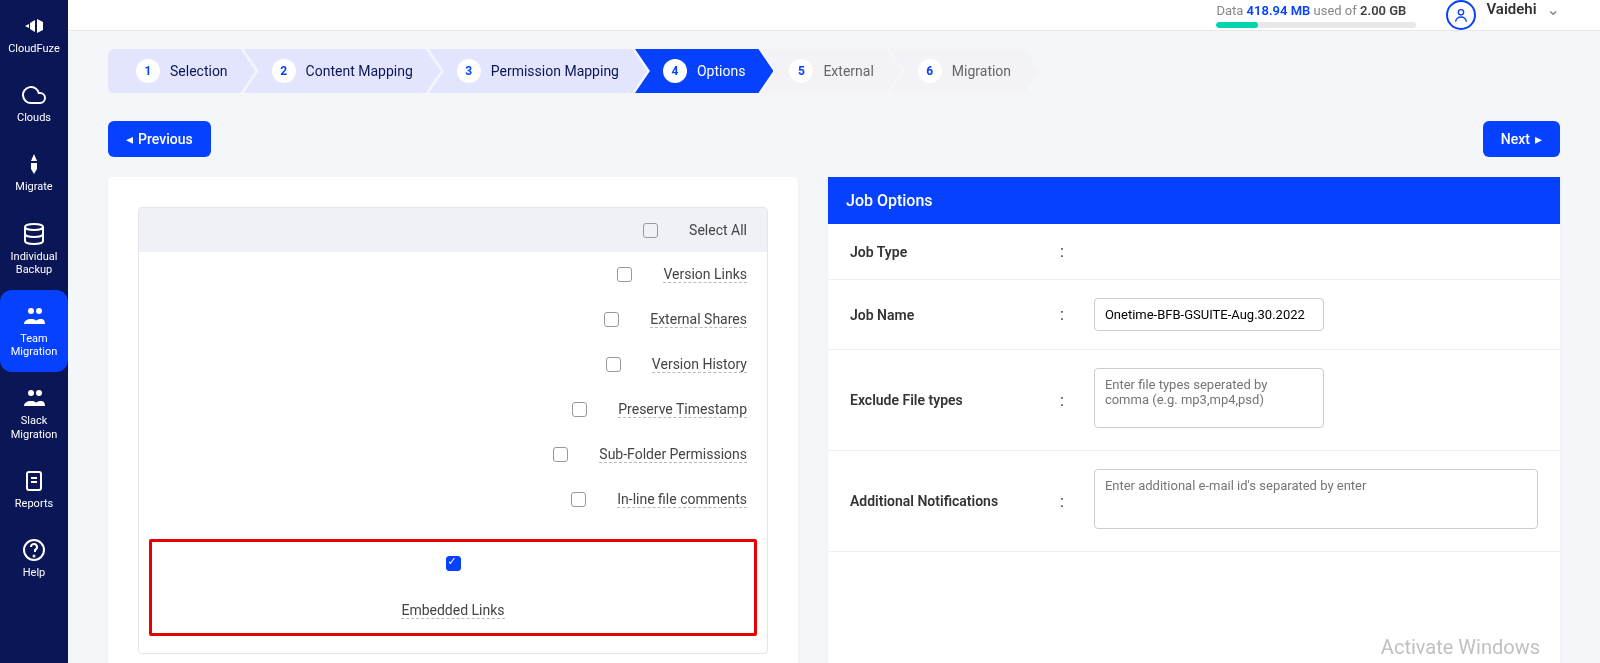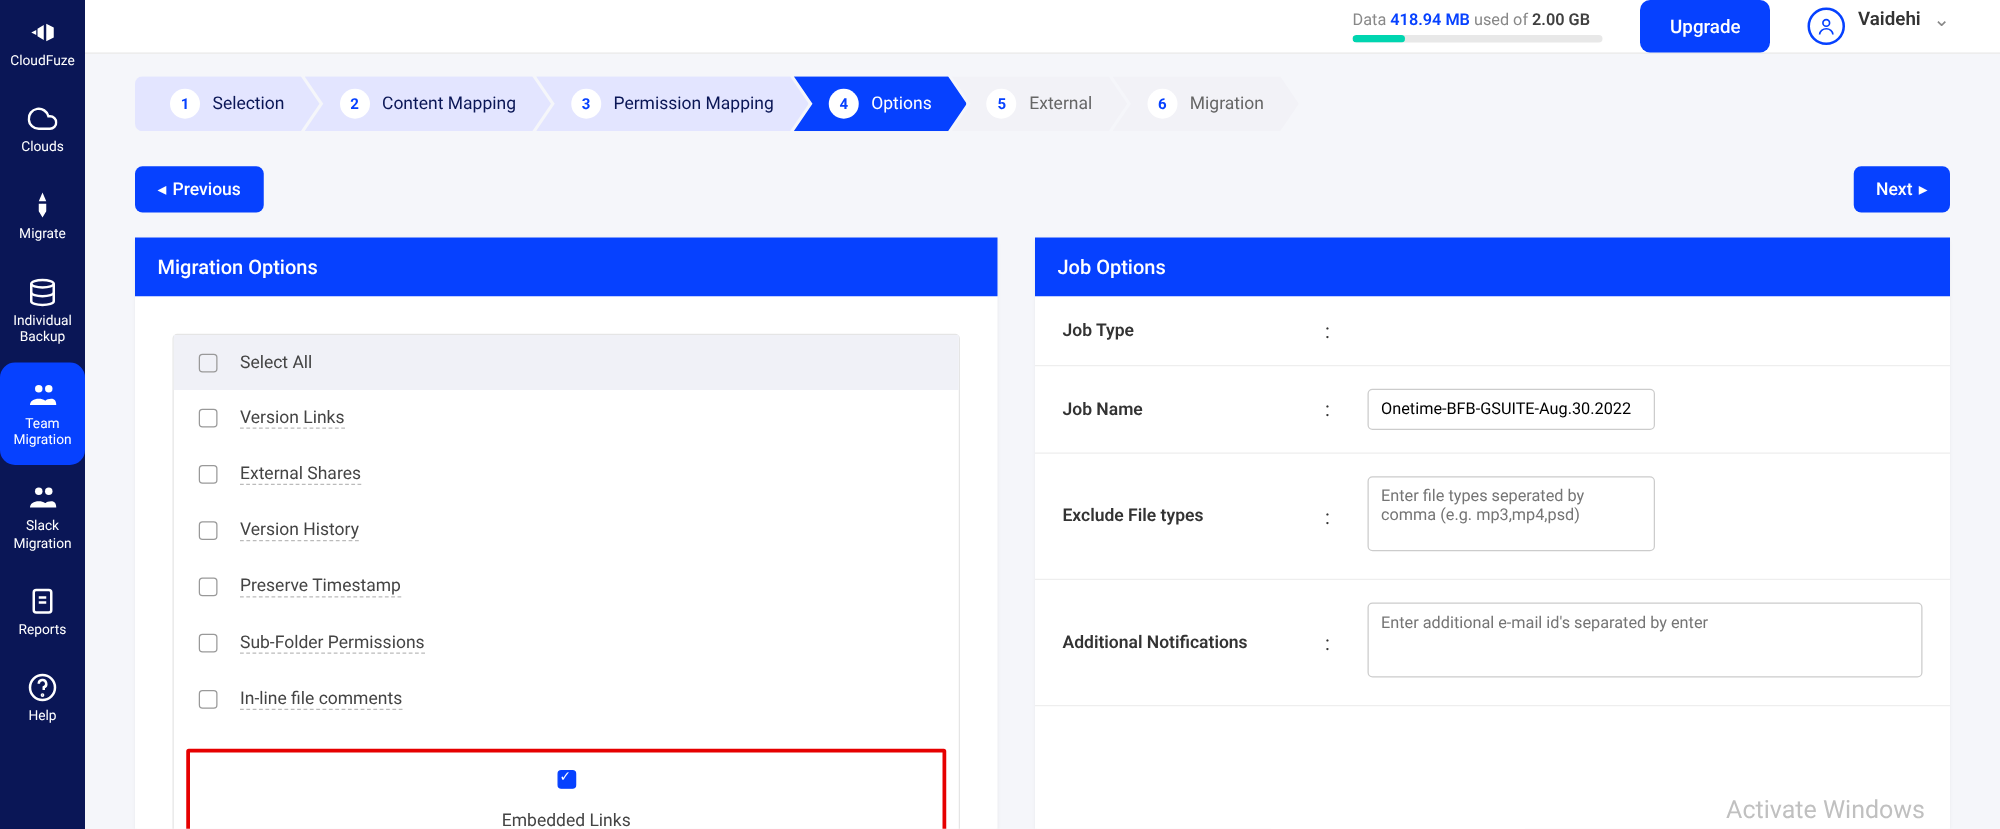--- a/index.html
+++ b/index.html
@@ -40,21 +40,21 @@
     .btn-primary { background: #0641ff; color: #fff; }
     
     .content { display: flex; gap: 30px; padding: 0 40px; }
     .panel { background: #fff; border-radius: 4px; box-shadow: 0 1px 3px rgba(0,0,0,0.05); }
     .panel-header { background: #0641ff; color: #fff; padding: 14px 18px; font-size: 16px; font-weight: 500; }
     .panel-left { flex: 0 0 690px; }
     .panel-right { flex: 1; }
     
     .options-container { padding: 30px; }
     .options-box { border: 1px solid #e5e5e5; border-radius: 4px; padding: 0; }
-    .option-row { display: flex; align-items: center; padding: 14px 20px; gap: 18px; }
+    .option-row { display: flex; align-items: center; padding: 14px 20px; gap: 31px; justify-content: flex-end; }
     .option-row.select-all { background: #f0f1f7; }
     .option-row.highlighted { border: 3px solid #e60000; border-radius: 2px; margin: 17px 10px; padding: 14px 2px; flex-direction: column; }
     .checkbox { width: 15px; height: 15px; border: 1.5px solid #999; border-radius: 3px; cursor: pointer; position: relative; flex-shrink: 0; }
     .checkbox.checked { background: #0641ff; border-color: #0641ff; }
     .checkbox.checked::after { content: '✓'; color: #fff; font-size: 11px; position: absolute; top: -2px; left: 1px; }
     .option-label { font-size: 14px; color: #444; border-bottom: 1px dashed #bbb; }
     .option-row.select-all .option-label { border-bottom: none; }
     
     .job-options { padding: 0; }
     .job-row { display: flex; align-items: center; padding: 18px 22px; border-bottom: 1px solid #eee; }
@@ -153,21 +153,20 @@
       <div class="data-usage">
         <span>Data</span>
         <span class="used">418.94 MB</span>
         <span>used of</span>
         <span class="total">2.00 GB</span>
       </div>
       <div class="progress-bar">
         <div class="progress-fill" style="width:21%"></div>
       </div>
     </div>
-    <button class="upgrade-btn">Upgrade</button>
     <div class="user-menu">
       <span class="avatar">
           <svg viewBox="0 0 24 24" fill="none" stroke="#0641ff" stroke-width="2">
             <circle cx="12" cy="8" r="4"></circle>
             <path d="M4 22c0-4 4-7 8-7s8 3 8 7"></path>
           </svg>
         </span>
       <span class="username">Vaidehi</span>
       <span class="chevron">⌄</span>
     </div>
@@ -206,21 +205,20 @@
         <span>Previous</span>
       </button>
     <button class="btn btn-primary">
         <span>Next</span>
         <span>▸</span>
       </button>
   </div>
 
   <div class="content">
     <div class="panel panel-left">
-      <div class="panel-header">Migration Options</div>
       <div class="options-container">
         <div class="options-box">
           <div class="option-row select-all">
             <span class="checkbox"></span>
             <span class="option-label">Select All</span>
           </div>
           <div class="option-row">
             <span class="checkbox"></span>
             <span class="option-label">Version Links</span>
           </div>

